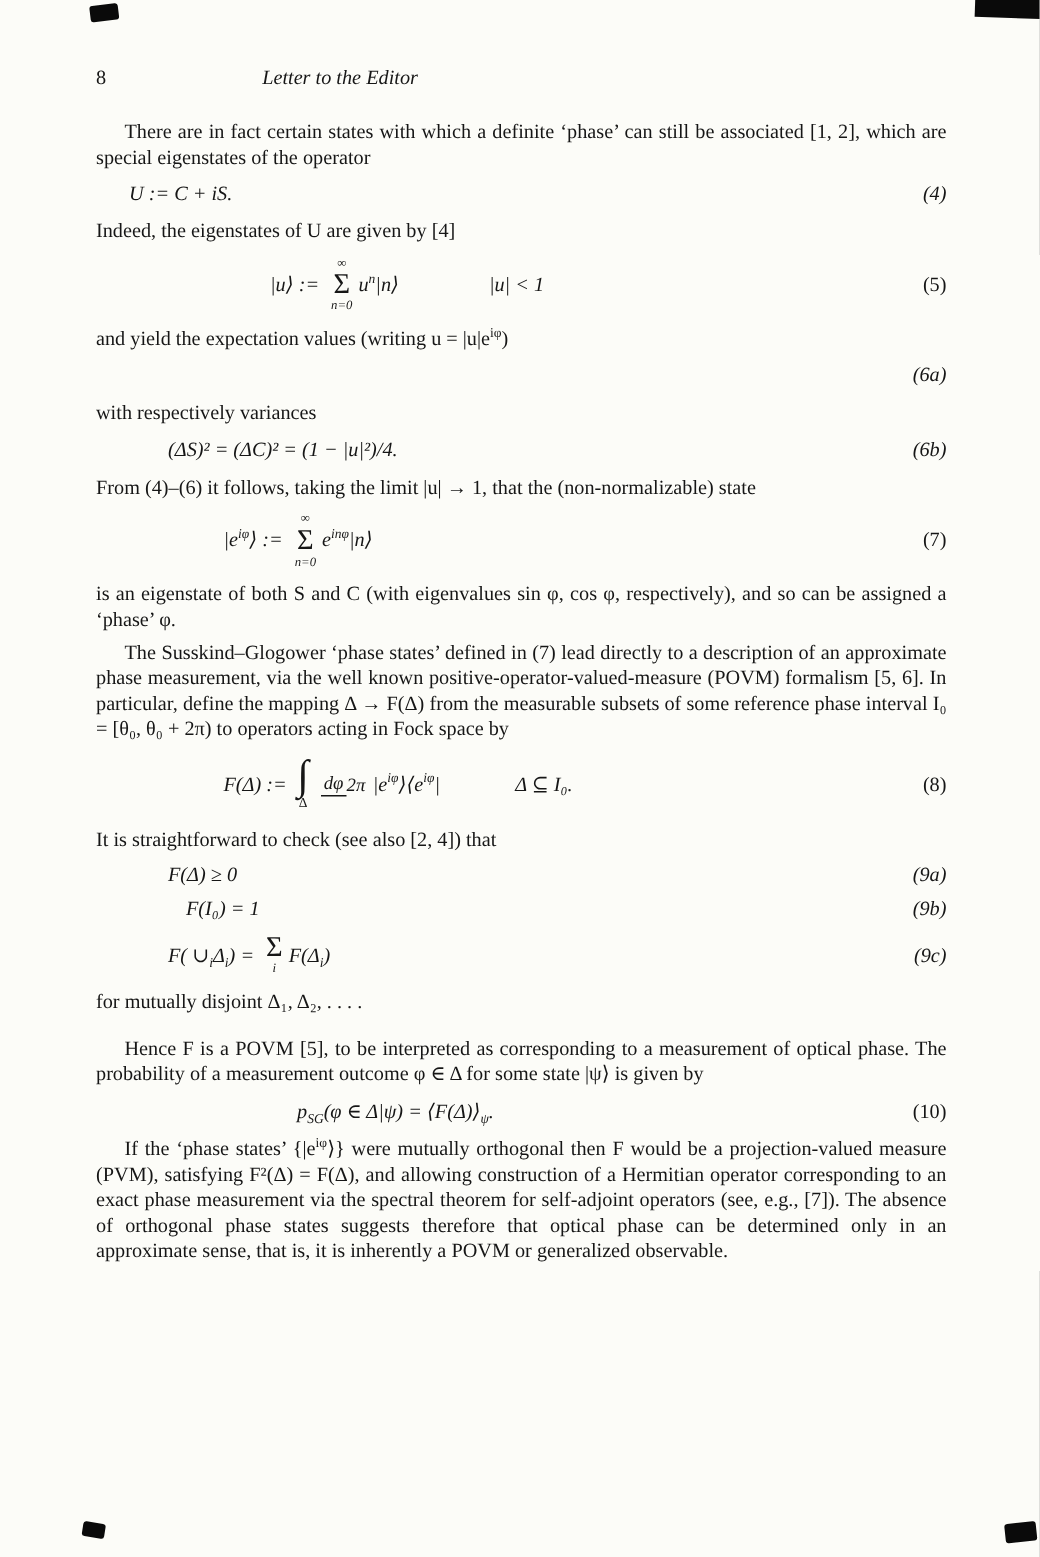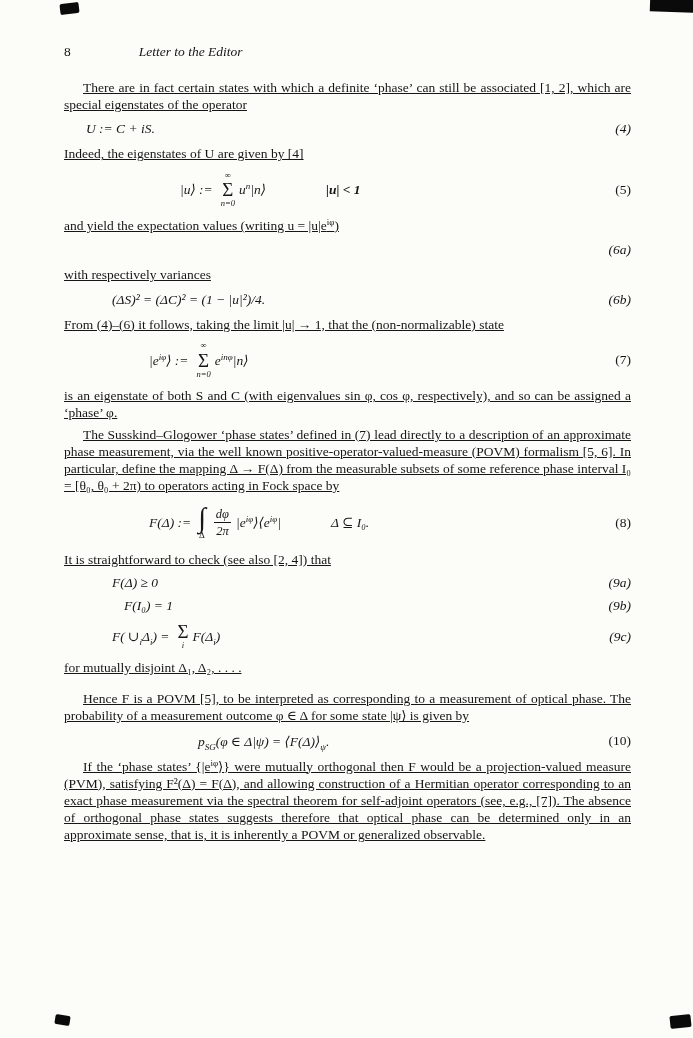--- a/index.html
+++ b/index.html
@@ -11,48 +11,48 @@
     font-family:"Liberation Serif","DejaVu Serif",serif;
   }
   .artifact { position:absolute; background:#0a0a0a; }
   .a-tl { left:60px; top:3px; width:19px; height:11px; transform:rotate(-7deg); border-radius:2px; }
   .a-tr { right:-5px; top:-3px; width:48px; height:15px; transform:rotate(2deg); }
   .a-bl { left:55px; bottom:13px; width:15px; height:10px; transform:rotate(9deg); border-radius:2px; }
   .a-br { right:2px; bottom:10px; width:21px; height:13px; transform:rotate(-6deg); border-radius:2px; }
 
   .content { position:absolute; left:64px; top:44px; width:567px; }
   .header { display:flex; align-items:baseline; font-size:13.5px; margin-bottom:19px; }
-  .rtitle { font-style:italic; margin-left:68px;text-align:right; }
+  .rtitle { font-style:italic; margin-left:104px;text-align:right; }
 
-  .para { font-size:13.5px; line-height:17.2px; text-align:justify; margin:0;text-decoration:underline; }
+  .para { font-size:13.5px; line-height:17.2px; text-align:justify; margin:0; }
   .ind { text-indent:19px; }
 
   .eqrow { display:flex; align-items:center; font-size:13.5px; margin:8px 0; }
   .eqrow.tight { margin:7px 0; }
   .eqbody { display:flex; align-items:center; }
   .eqnum { margin-left:auto; font-size:13.5px; white-space:nowrap; }
   .it { font-style:italic; }
   .term { white-space:nowrap; }
 
   .bigop { display:inline-flex; flex-direction:column; align-items:center; line-height:1; margin:0 4px; font-style:normal; }
   .op-lim { font-size:8.5px; line-height:1.15; font-style:italic; }
   .op-lim.rm { font-style:normal; }
   .op-sym { font-size:19px; line-height:1; font-style:normal; }
 
   .intop { display:inline-flex; flex-direction:column; align-items:center; line-height:1; margin:0 3px; font-style:normal; }
   .int-sym { font-size:28px; line-height:0.95; }
   .int-sub { font-size:9px; line-height:1.1; }
 
-  .frac { display:inline-flex; flex-direction:column; align-items:center; line-height:1.15; margin:0 5px; font-style:italic; font-size:12.5px; }
+  .frac { display:inline-flex; flex-direction:row; align-items:center; line-height:1.15; margin:0 5px; font-style:italic; font-size:12.5px; }
   .frac-num { border-bottom:1px solid #161616; padding:0 2px 1px; }
   .frac-den { padding-top:1px; }
 
   sup { font-size:9px; vertical-align:super; line-height:0; }
   sub { font-size:9px; vertical-align:sub; line-height:0; }
-  .gap60 { margin-left:60px;font-weight:bold; }
+  .gap60 { margin-left:60px; }
   .gap70 { margin-left:50px; }
   .mr4 { margin-right:4px; }
 </style>
 </head>
 <body>
 
 <div class="page">
   <div class="artifact a-tl"></div>
   <div class="artifact a-tr"></div>
   <div class="artifact a-bl"></div>

